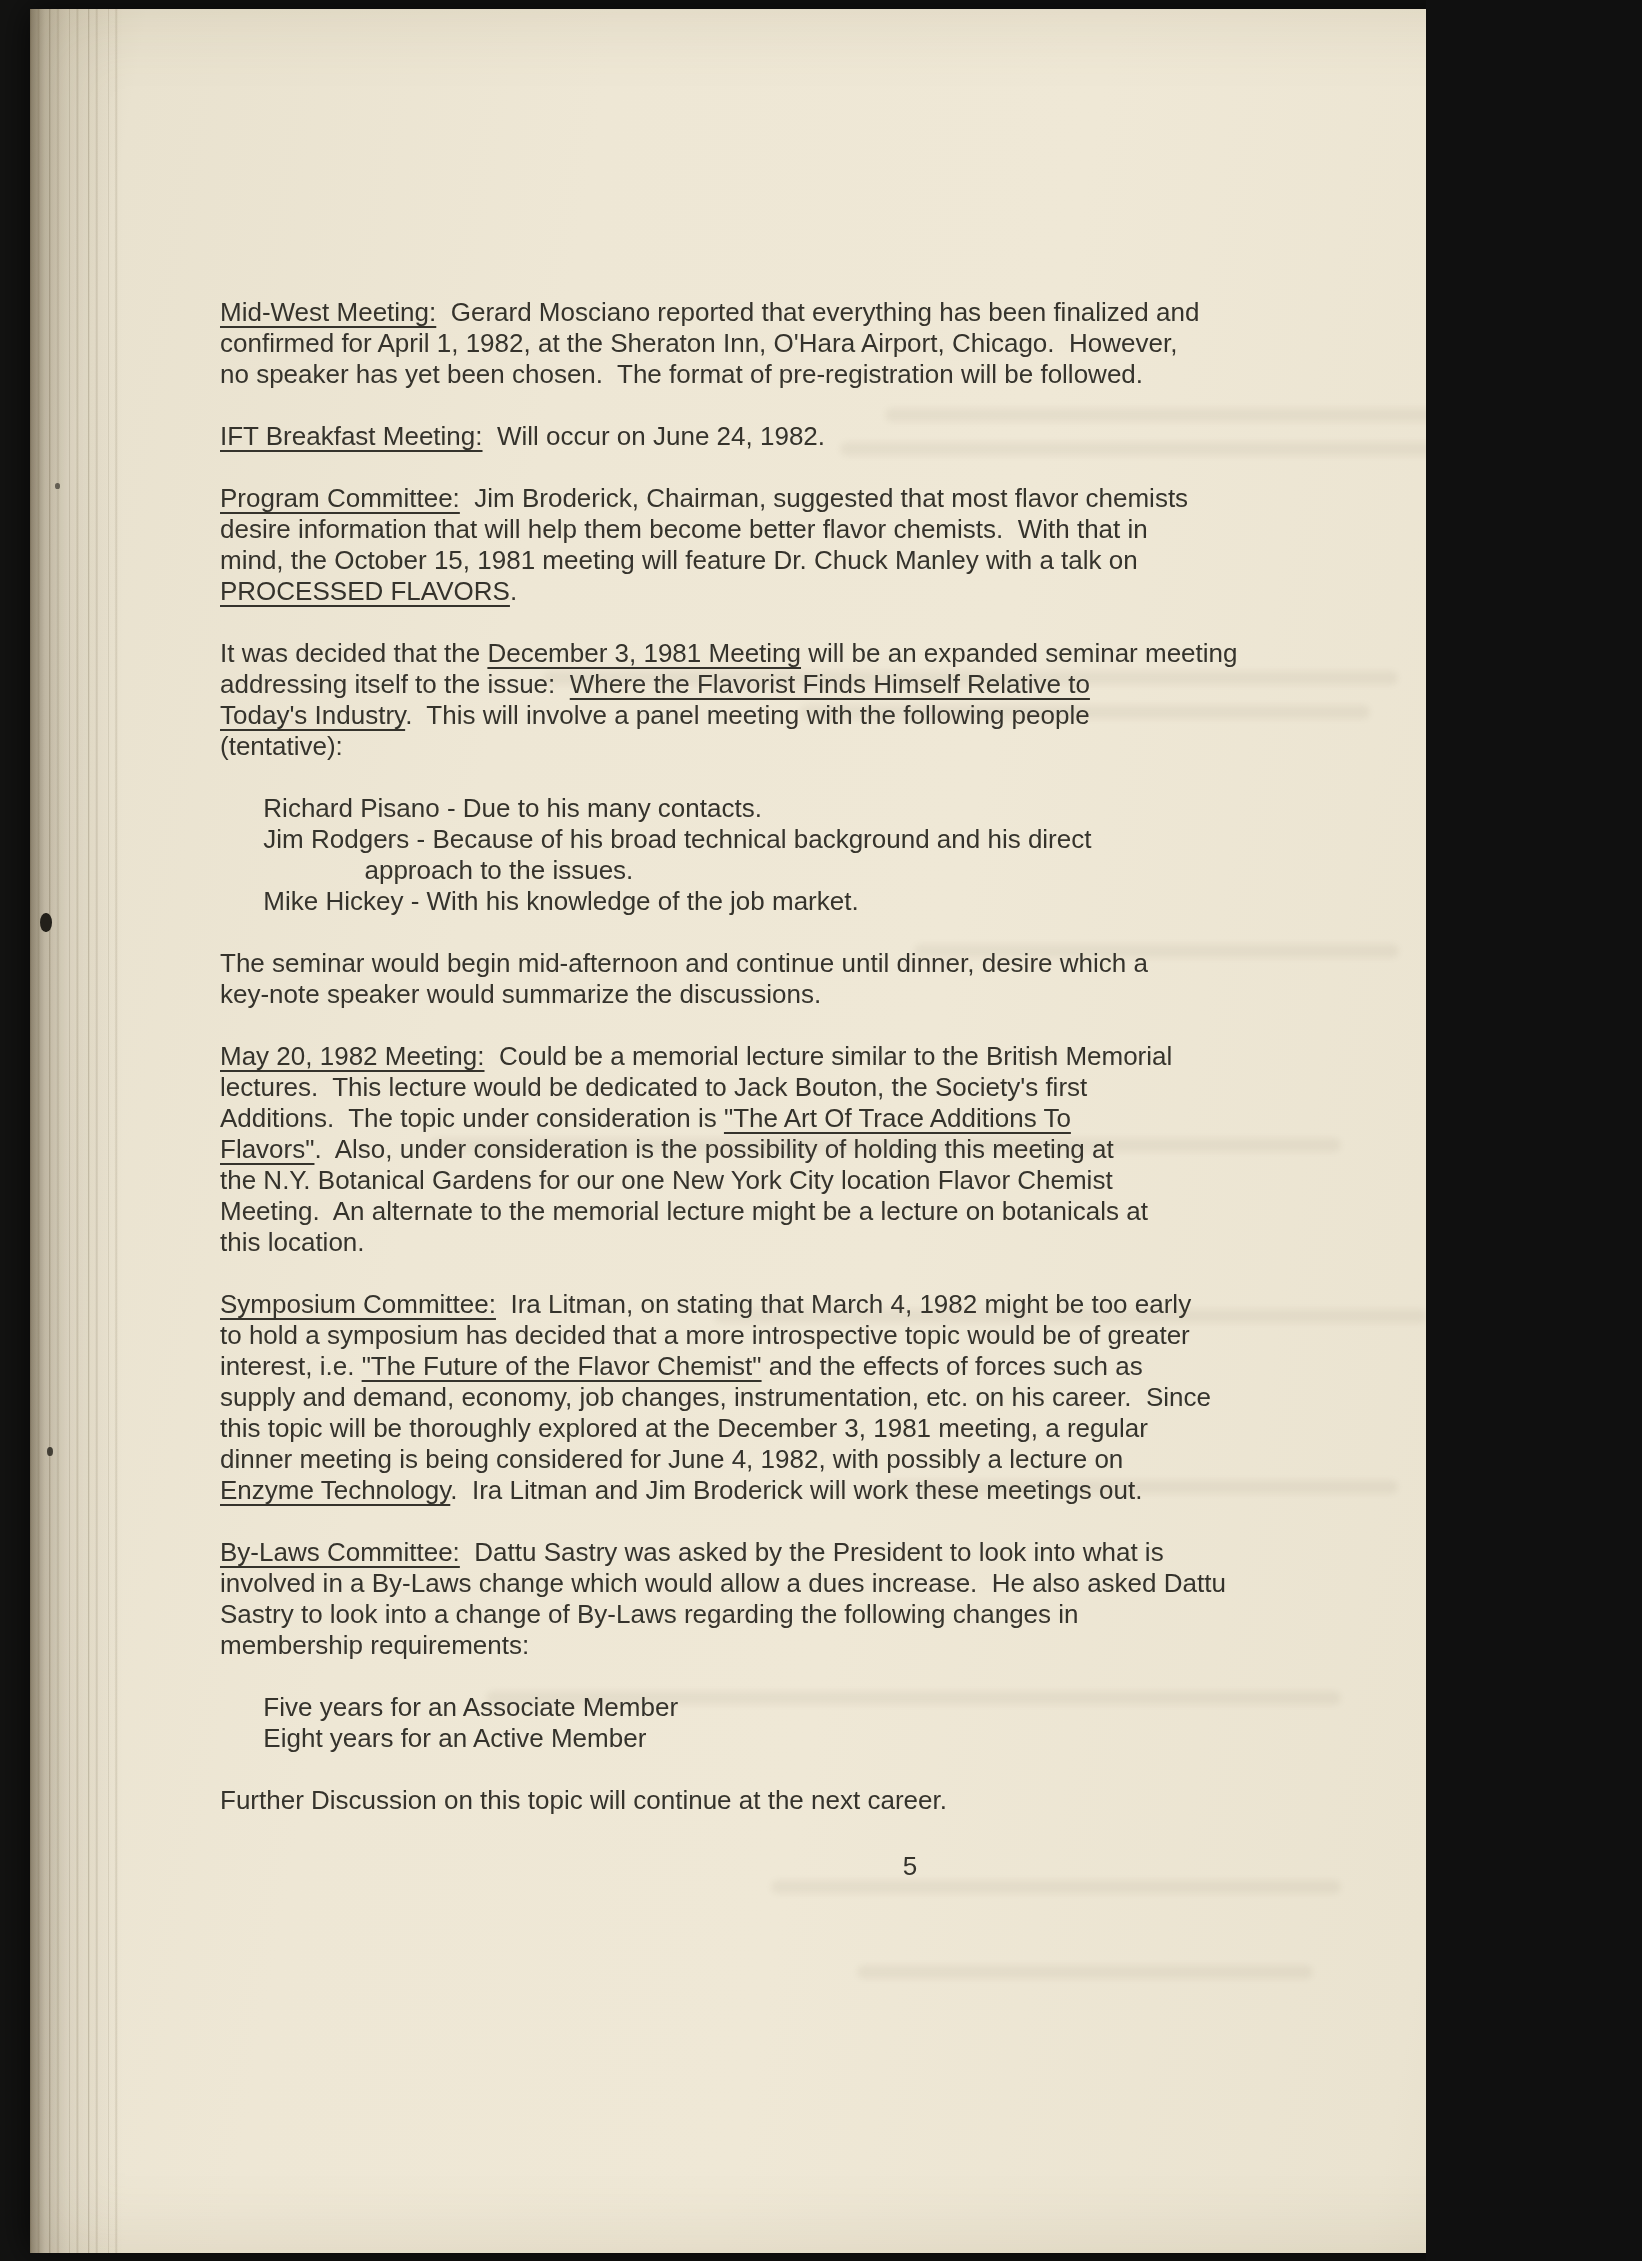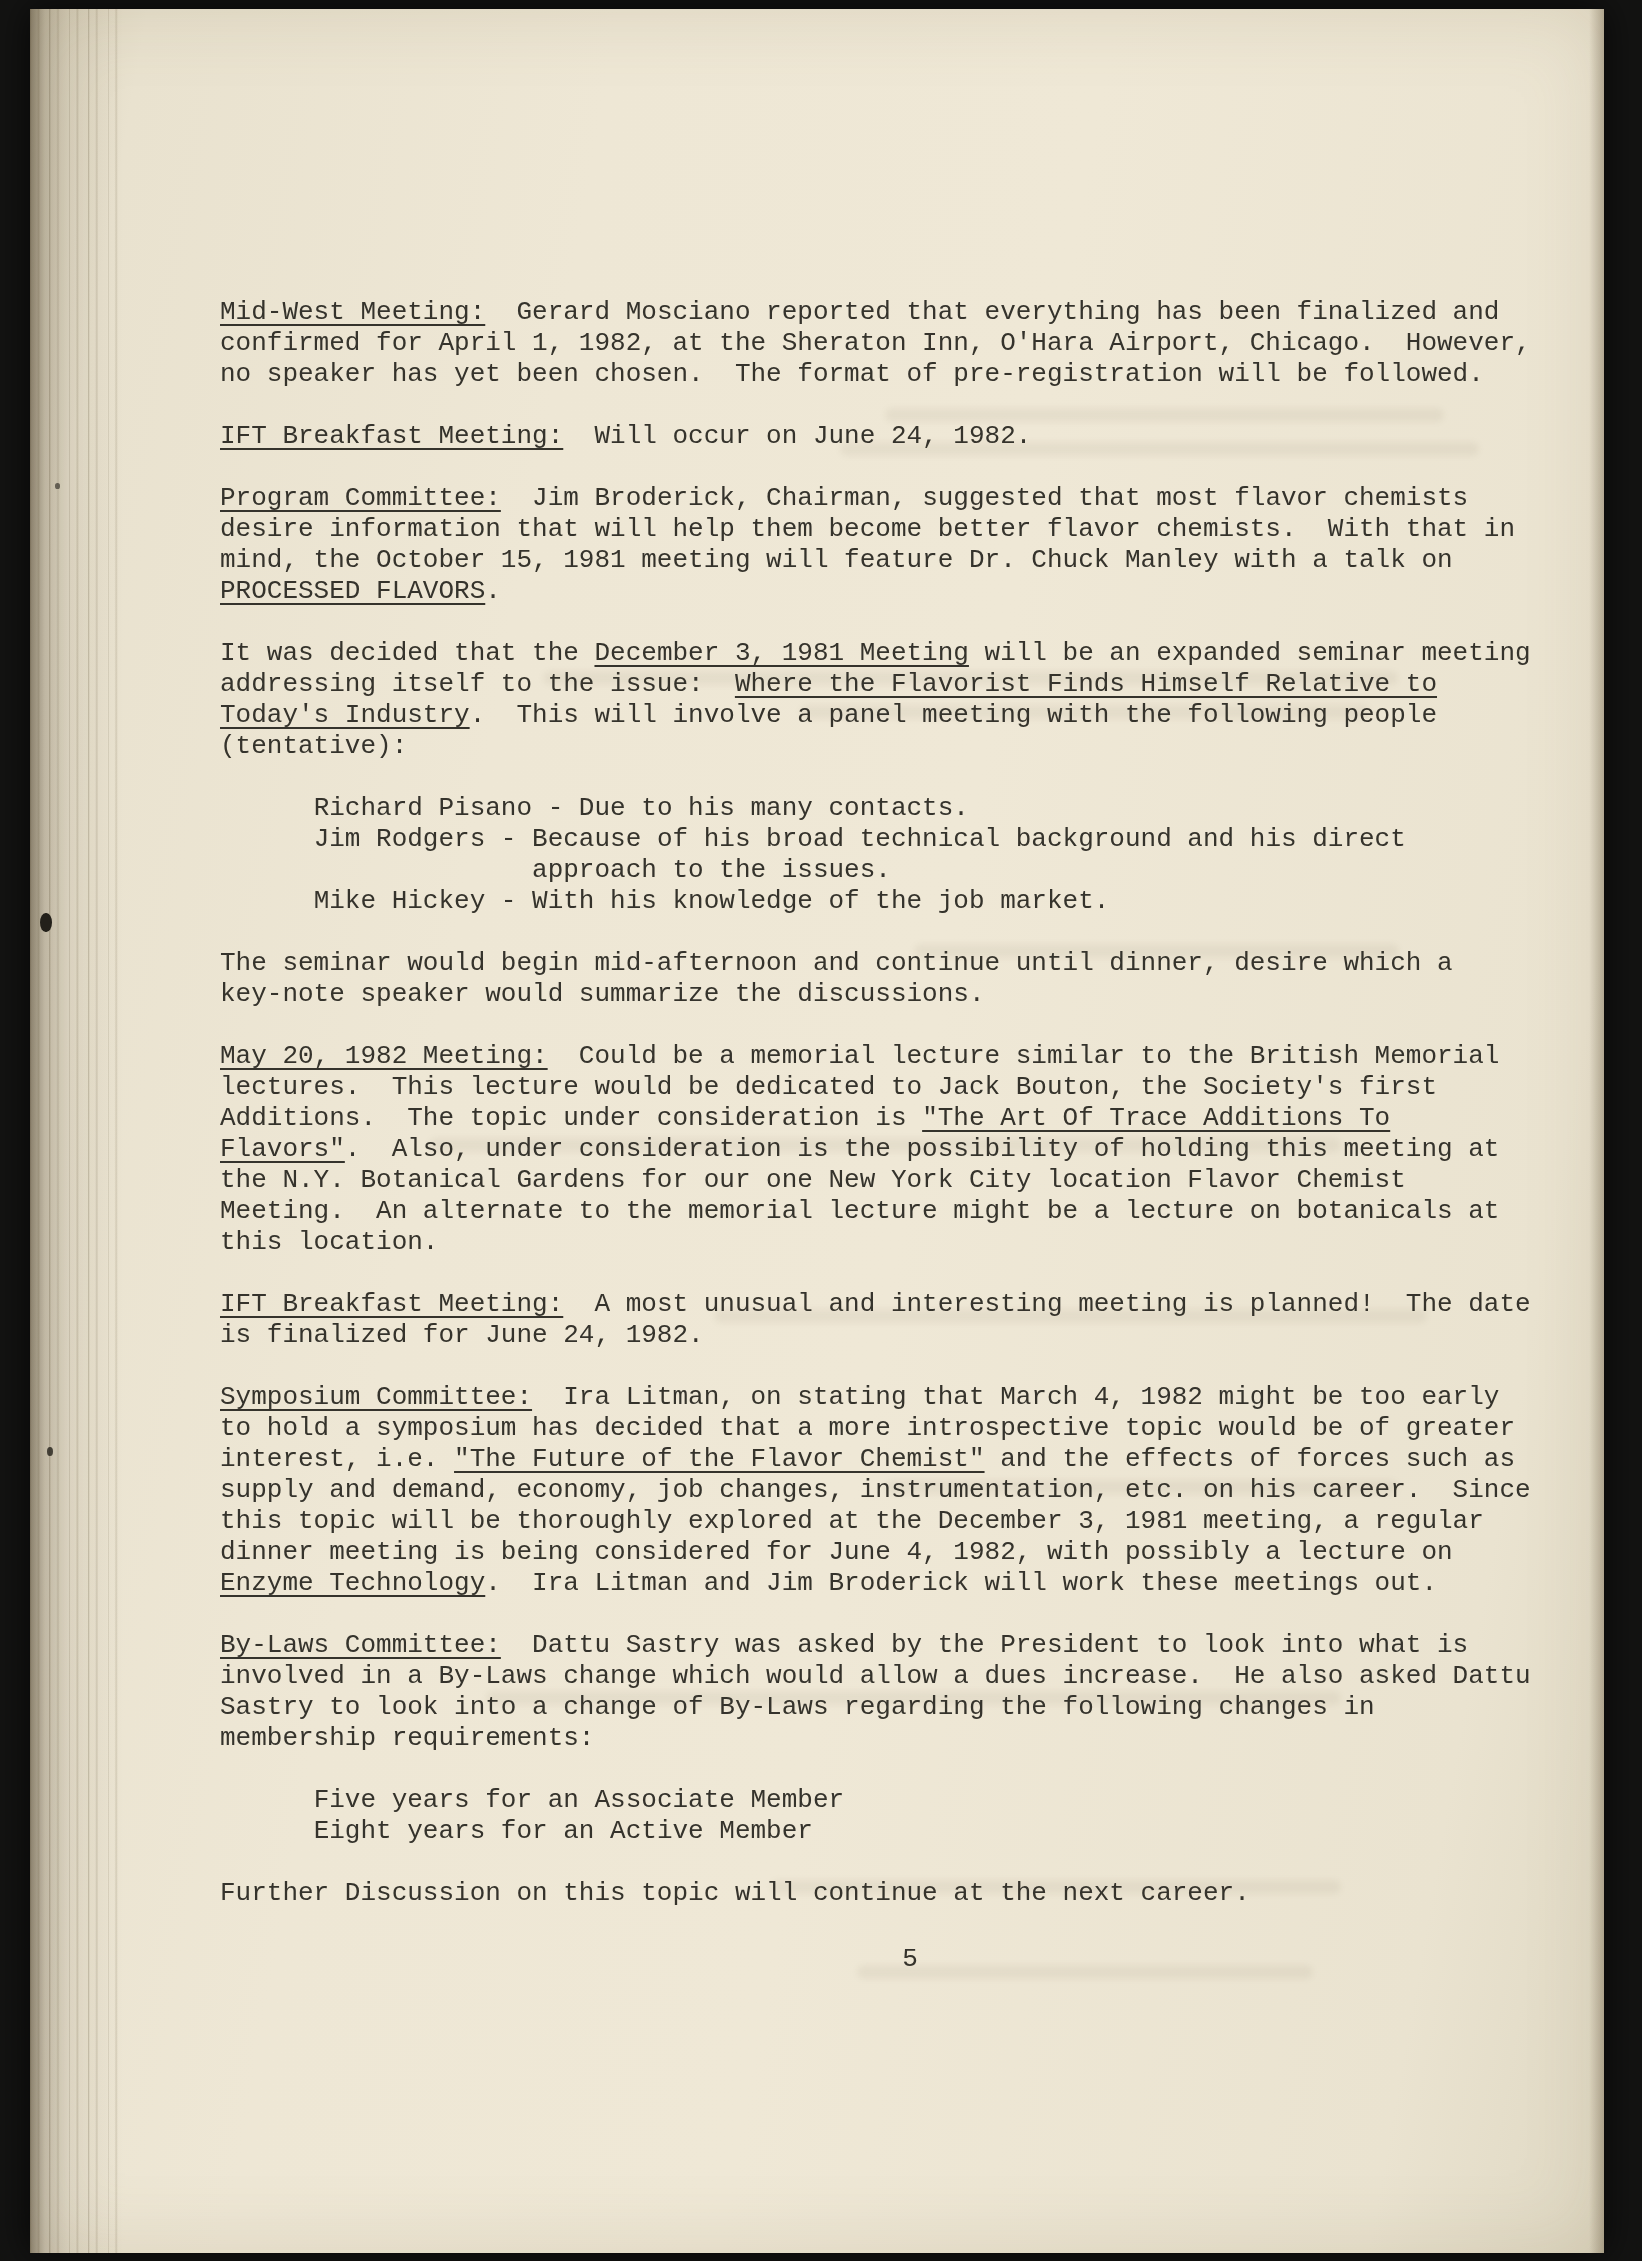--- a/index.html
+++ b/index.html
@@ -2,25 +2,25 @@
 <html style="font-size:9px"><head>
 <meta charset="utf-8">
 <style>
   html, body {
     margin: 0;
     padding: 0;
     background: #101010;
   }
   #screenshot {
     position: relative;
-    width: 1642px;
+    width: 1426px;
     height: 2261px;
     background: #131312;
     overflow: hidden;
-    font-family: Liberation Mono, monospace;
+    font-family: Liberation Sans, sans-serif;
   }
   .paper {
     position: absolute;
     left: 30px;
     top: 9px;
     width: 1574px;
     height: 2244px;
     background:
       linear-gradient(100deg,
         #ddd5bf 0%,
@@ -160,22 +160,20 @@
       Mike Hickey - With his knowledge of the job market.</span></div>
           <div class="para"><span>The seminar would begin mid-afternoon and continue until dinner, desire which a
 key-note speaker would summarize the discussions.</span></div>
           <div class="para"><span class="u">May 20, 1982 Meeting:</span><span>  Could be a memorial lecture similar to the British Memorial
 lectures.  This lecture would be dedicated to Jack Bouton, the Society's first
 Additions.  The topic under consideration is </span><span class="u">"The Art Of Trace Additions To
 Flavors"</span><span>.  Also, under consideration is the possibility of holding this meeting at
 the N.Y. Botanical Gardens for our one New York City location Flavor Chemist
 Meeting.  An alternate to the memorial lecture might be a lecture on botanicals at
 this location.</span></div>
-          <div class="para"><span class="u">IFT Breakfast Meeting:</span><span>  A most unusual and interesting meeting is planned!  The date
-is finalized for June 24, 1982.</span></div>
           <div class="para"><span class="u">Symposium Committee:</span><span>  Ira Litman, on stating that March 4, 1982 might be too early
 to hold a symposium has decided that a more introspective topic would be of greater
 interest, i.e. </span><span class="u">"The Future of the Flavor Chemist"</span><span> and the effects of forces such as
 supply and demand, economy, job changes, instrumentation, etc. on his career.  Since
 this topic will be thoroughly explored at the December 3, 1981 meeting, a regular
 dinner meeting is being considered for June 4, 1982, with possibly a lecture on
 </span><span class="u">Enzyme Technology</span><span>.  Ira Litman and Jim Broderick will work these meetings out.</span></div>
           <div class="para"><span class="u">By-Laws Committee:</span><span>  Dattu Sastry was asked by the President to look into what is
 involved in a By-Laws change which would allow a dues increase.  He also asked Dattu
 Sastry to look into a change of By-Laws regarding the following changes in

